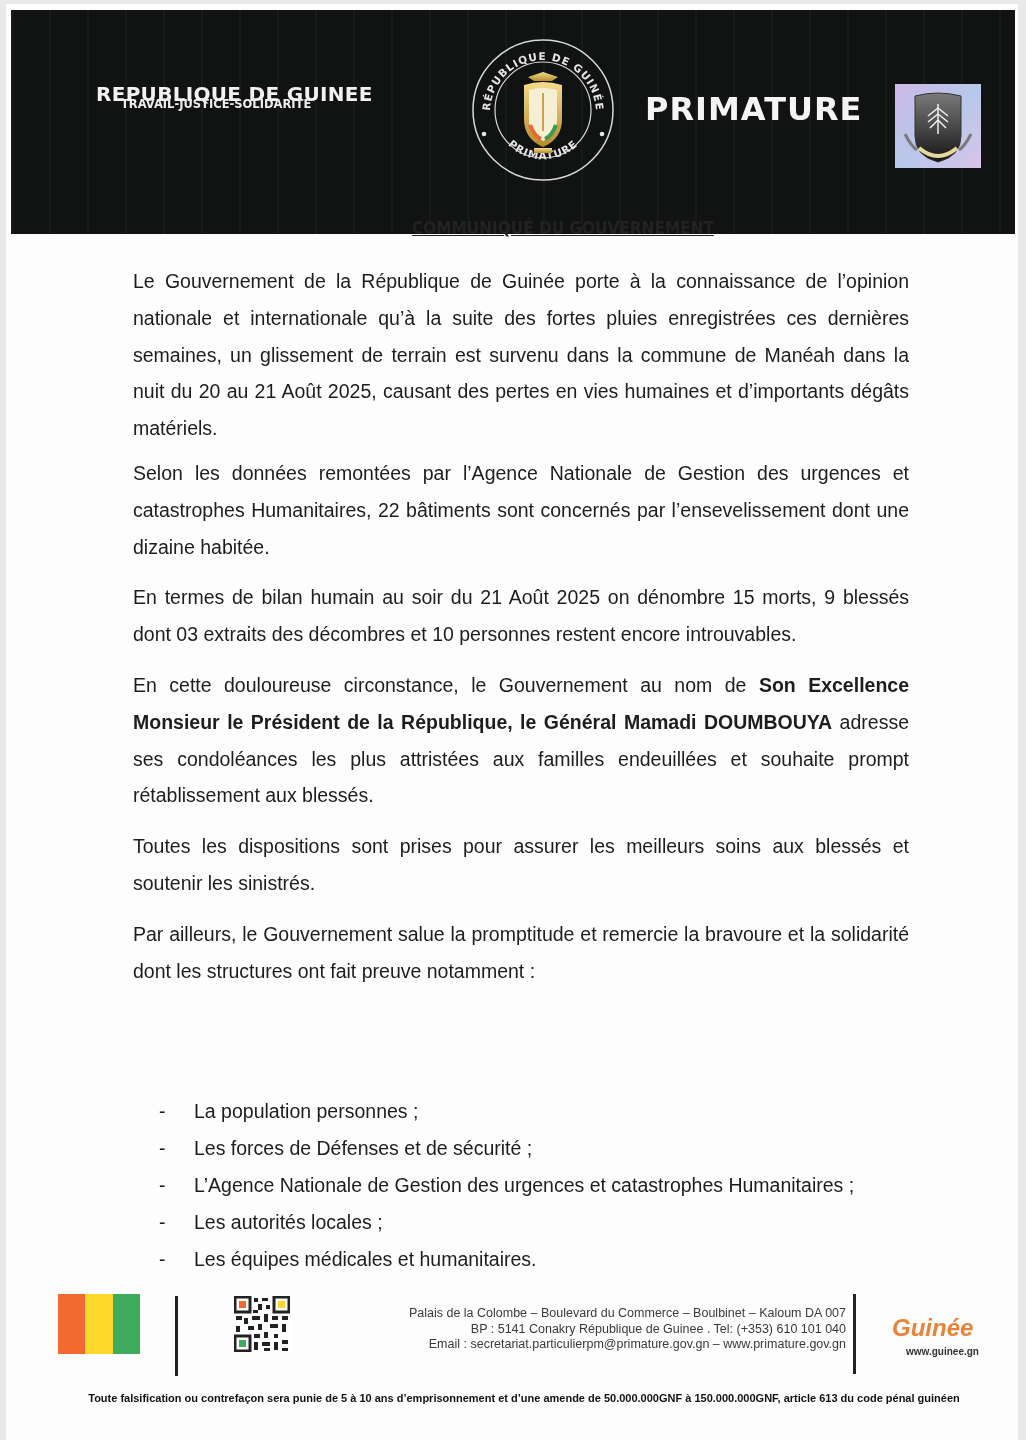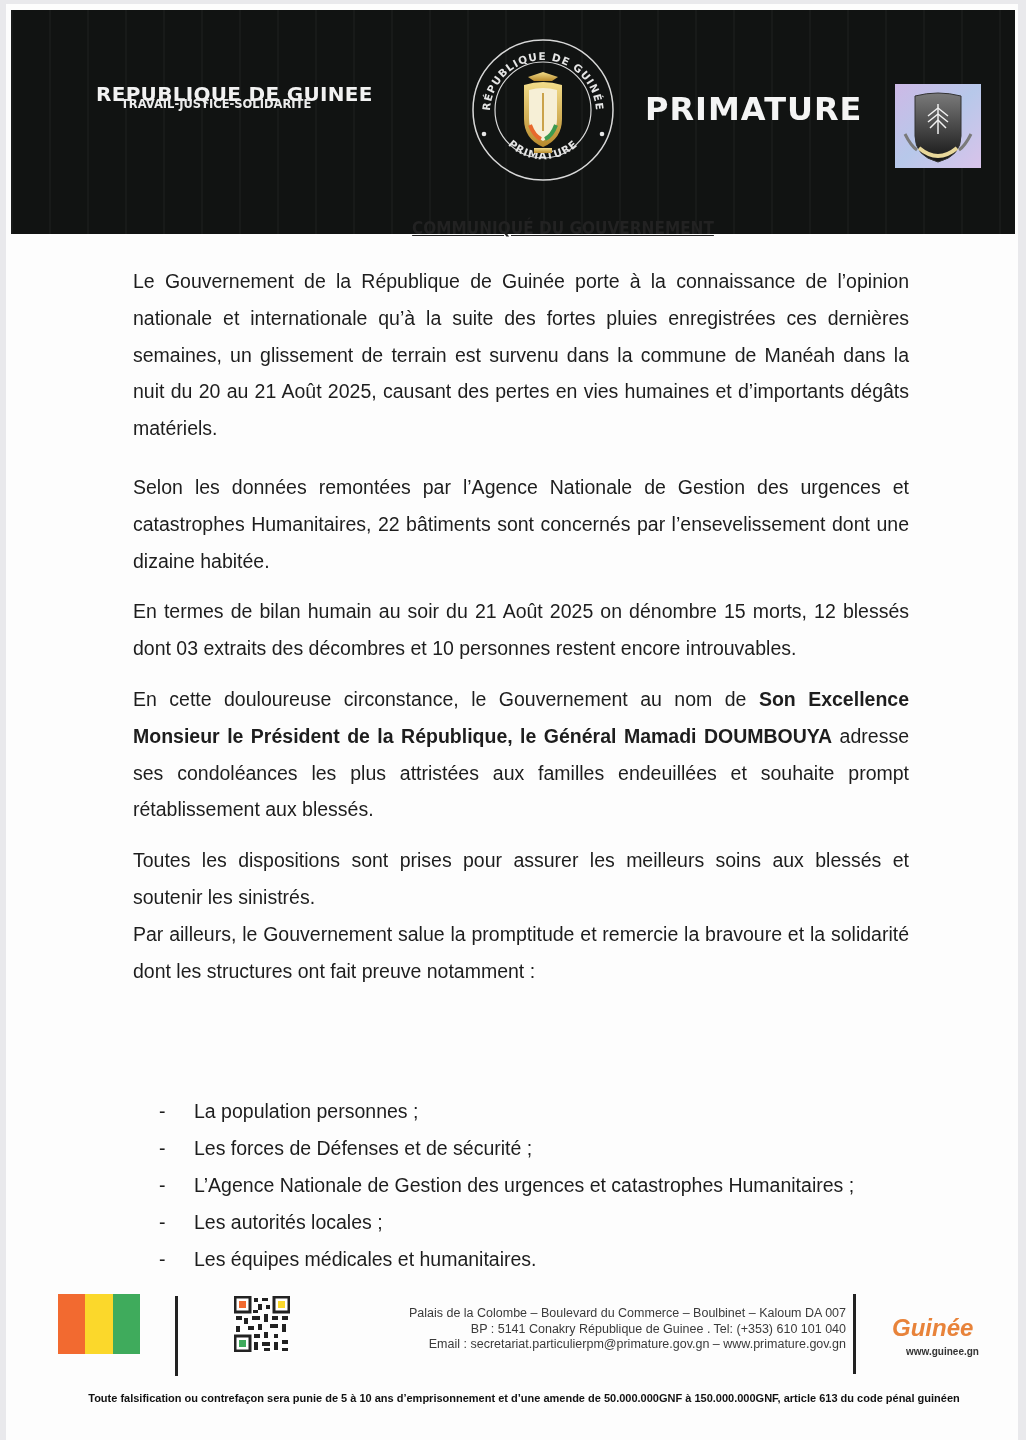--- a/index.html
+++ b/index.html
@@ -129,25 +129,25 @@
       <path d="M24 64 Q43 80 62 64" stroke="#e8d79a" stroke-width="4" fill="none"></path>
       <path d="M43 20 L43 50" stroke="#eee" stroke-width="1.5"></path>
       <path d="M43 24 L33 32 M43 30 L33 38 M43 36 L35 44 M43 24 L53 32 M43 30 L53 38 M43 36 L51 44" stroke="#f2f2f2" stroke-width="1.5"></path>
       <path d="M10 50 Q16 62 22 66 M76 50 Q70 62 64 66" stroke="#7a7a7a" stroke-width="3" fill="none"></path>
     </svg>
   </div>
 
   <div class="doc-title">COMMUNIQUÉ DU GOUVERNEMENT</div>
 
   <div class="body-text" style="top: 259px;">
-    <p class="para" style="margin-bottom:22px;">Le Gouvernement de la République de Guinée porte à la connaissance de l’opinion nationale et internationale qu’à la suite des fortes pluies enregistrées ces dernières semaines, un glissement de terrain est survenu dans la commune de Manéah dans la nuit du 20 au 21 Août 2025, causant des pertes en vies humaines et d’importants dégâts matériels.</p>
+    <p class="para" style="margin-bottom:8px;">Le Gouvernement de la République de Guinée porte à la connaissance de l’opinion nationale et internationale qu’à la suite des fortes pluies enregistrées ces dernières semaines, un glissement de terrain est survenu dans la commune de Manéah dans la nuit du 20 au 21 Août 2025, causant des pertes en vies humaines et d’importants dégâts matériels.</p>
     <p class="para" style="margin-bottom:14px;">Selon les données remontées par l’Agence Nationale de Gestion des urgences et catastrophes Humanitaires, 22 bâtiments sont concernés par l’ensevelissement dont une dizaine habitée.</p>
-    <p class="para" style="margin-bottom:14px;">En termes de bilan humain au soir du 21 Août 2025 on dénombre 15 morts, 12 blessés dont 03 extraits des décombres et 10 personnes restent encore introuvables.</p>
+    <p class="para" style="margin-bottom:14px;">En termes de bilan humain au soir du 21 Août 2025 on dénombre 15 morts, 9 blessés dont 03 extraits des décombres et 10 personnes restent encore introuvables.</p>
     <p class="para" style="margin-bottom:14px;"><span>En cette douloureuse circonstance, le Gouvernement au nom de </span><b>Son Excellence Monsieur le Président de la République, le Général Mamadi DOUMBOUYA</b><span> adresse ses condoléances les plus attristées aux familles endeuillées et souhaite prompt rétablissement aux blessés.</span></p>
-    <p class="para" style="">Toutes les dispositions sont prises pour assurer les meilleurs soins aux blessés et soutenir les sinistrés.</p>
+    <p class="para" style="margin-bottom:14px;">Toutes les dispositions sont prises pour assurer les meilleurs soins aux blessés et soutenir les sinistrés.</p>
     <p class="para">Par ailleurs, le Gouvernement salue la promptitude et remercie la bravoure et la solidarité dont les structures ont fait preuve notamment :</p>
   </div>
 
   <ul class="list">
     <li><span class="dash">-</span><span>La population personnes ;</span></li>
     <li><span class="dash">-</span><span>Les forces de Défenses et de sécurité ;</span></li>
     <li><span class="dash">-</span><span>L’Agence Nationale de Gestion des urgences et catastrophes Humanitaires ;</span></li>
     <li><span class="dash">-</span><span>Les autorités locales ;</span></li>
     <li><span class="dash">-</span><span>Les équipes médicales et humanitaires.</span></li>
   </ul>

